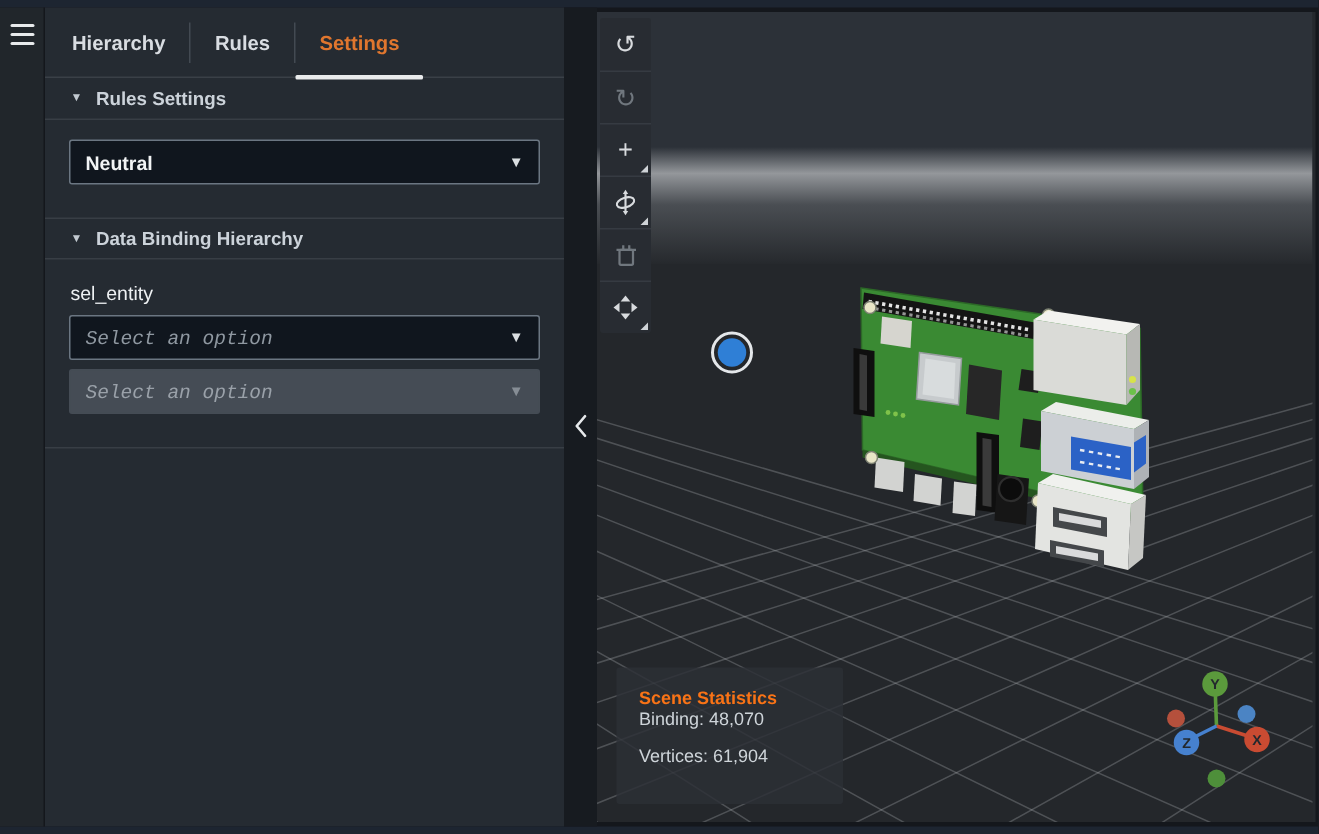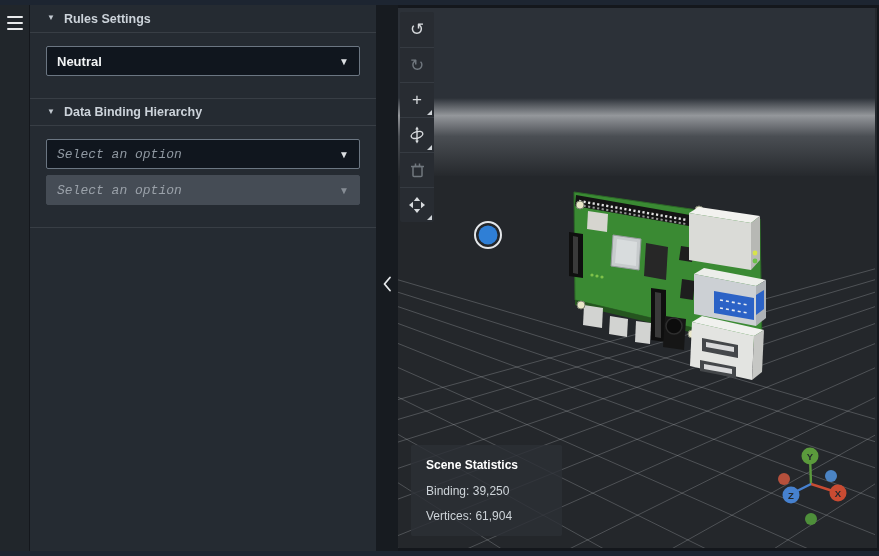--- a/index.html
+++ b/index.html
@@ -45,21 +45,21 @@
   .scene-svg { position:absolute; left:0; top:0; }
 
   .toolbar { position:absolute; left:2px; top:4px; width:34px; background:#282c32; border-radius:2px; display:flex; flex-direction:column; }
   .tbtn { width:34px; height:35px; display:flex; align-items:center; justify-content:center; color:#d8dbde; font-size:17px; cursor:pointer; position:relative; }
   .tbtn + .tbtn { border-top:1px solid #363b42; }
   .tbtn.dim { color:#70777e; cursor:default; }
   .tbtn.has-more::after { content:""; position:absolute; right:2px; bottom:2px; width:0; height:0; border-left:5px solid transparent; border-bottom:5px solid #cfd3d7; }
   .tbtn svg { display:block; }
 
   .stats { position:absolute; left:13px; top:437px; width:151px; height:91px; background:rgba(44,48,54,0.82); border-radius:2px; padding:13px 15px; }
-  .stats .stats-title { font-size:12px; font-weight:bold; color:#ffffff; margin-bottom:12px; }
+  .stats .stats-title { font-size:12px; font-weight:bold; color:#f97316; margin-bottom:0; }
   .stats .stat-line { font-size:12px; color:#ced4d9; margin-bottom:11px; }
 
   .gizmo { position:absolute; left:368px; top:423px; width:92px; height:100px; }
 </style>
 </head>
 <body>
 
 <div class="screen">
   <div class="edge-strip"></div>
 
@@ -67,37 +67,43 @@
 
     <div class="rail">
       <div class="menu-btn">
           <span></span>
           <span></span>
           <span></span>
         </div>
     </div>
 
     <div class="panel">
+      <div class="tabs">
+        <div class="tab">Hierarchy</div>
+        <div class="tab">Rules</div>
+        <div class="tab active">Settings</div>
+      </div>
 
       <div class="section-header">
         <span class="tri">▼</span>
         <span>Rules Settings</span>
       </div>
       <div class="fields">
         <div class="select">
           <span class="value">Neutral</span>
           <span class="caret">▼</span>
         </div>
       </div>
 
       <div class="section-header topline">
         <span class="tri">▼</span>
         <span>Data Binding Hierarchy</span>
       </div>
       <div class="fields last">
+        <label class="field-label">sel_entity</label>
         <div class="select">
           <span class="value placeholder">Select an option</span>
           <span class="caret">▼</span>
         </div>
         <div class="select disabled">
           <span class="value placeholder">Select an option</span>
           <span class="caret">▼</span>
         </div>
       </div>
     </div>
@@ -257,21 +263,21 @@
             <polygon points="9,17 5.8,13 12.2,13" fill="#d8dbde"></polygon>
             <polygon points="1,9 5,5.8 5,12.2" fill="#d8dbde"></polygon>
             <polygon points="17,9 13,5.8 13,12.2" fill="#d8dbde"></polygon>
           </svg>
         </div>
       </div>
 
       <div class="stats">
         <div class="stats-title">Scene Statistics</div>
         <div class="stat-line">
-          <span>Binding:</span>&nbsp;<span>39,250</span>
+          <span>Binding:</span>&nbsp;<span>48,070</span>
         </div>
         <div class="stat-line">
           <span>Vertices:</span>&nbsp;<span>61,904</span>
         </div>
       </div>
 
       <div class="gizmo">
         <svg width="92" height="100" viewBox="0 0 92 100">
           <line x1="45" y1="53" x2="44" y2="25" stroke="#5b9a3c" stroke-width="2.4"></line>
           <line x1="45" y1="53" x2="70" y2="61" stroke="#c94b32" stroke-width="2.4"></line>

